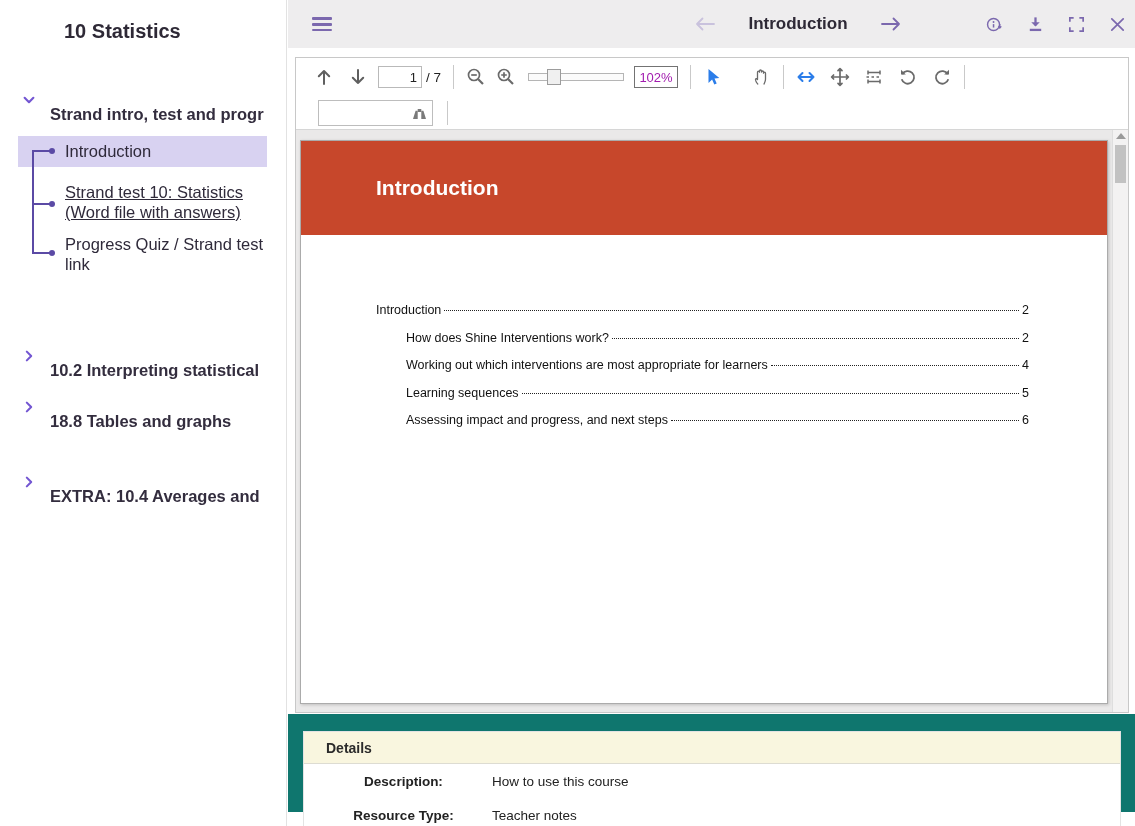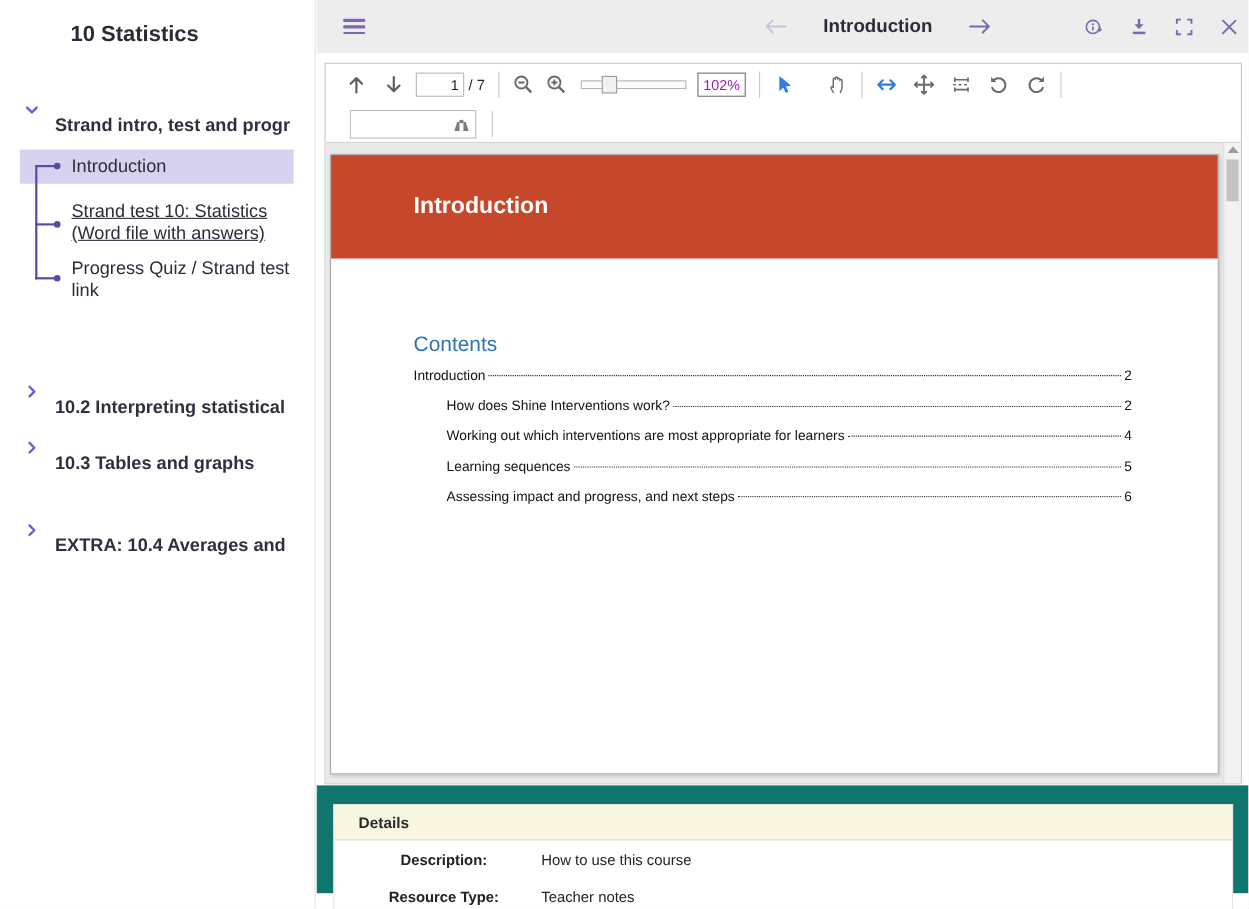--- a/index.html
+++ b/index.html
@@ -120,21 +120,21 @@
           </svg>
       </span>
       <span class="sec-label">10.2 Interpreting statistical</span>
     </div>
     <div class="sec-row" style="top:392px;">
       <span class="chev">
         <svg width="14" height="14" viewBox="0 0 16 16">
             <path d="M5.5 3 10.5 8 5.5 13" fill="none" stroke="#7356d2" stroke-width="2.4" stroke-linecap="round" stroke-linejoin="round"></path>
           </svg>
       </span>
-      <span class="sec-label">10.3 Tables and graphs</span>
+      <span class="sec-label">18.8 Tables and graphs</span>
     </div>
     <div class="sec-row" style="top:467px;">
       <span class="chev">
         <svg width="14" height="14" viewBox="0 0 16 16">
             <path d="M5.5 3 10.5 8 5.5 13" fill="none" stroke="#7356d2" stroke-width="2.4" stroke-linecap="round" stroke-linejoin="round"></path>
           </svg>
       </span>
       <span class="sec-label">EXTRA: 10.4 Averages and</span>
     </div>
   </aside>
@@ -286,21 +286,20 @@
         </span>
         <span class="tdivider"></span>
       </div>
 
       <div class="pdf-area">
         <div class="pdf-page">
           <div class="banner">
             <span class="banner-title">Introduction</span>
           </div>
           <div class="contents">
-            <div class="contents-h">Contents</div>
             <div class="toc-row">
               <span>Introduction</span>
               <span class="toc-dots"></span>
               <span class="toc-page">2</span>
             </div>
             <div class="toc-row ind">
               <span>How does Shine Interventions work?</span>
               <span class="toc-dots"></span>
               <span class="toc-page">2</span>
             </div>

